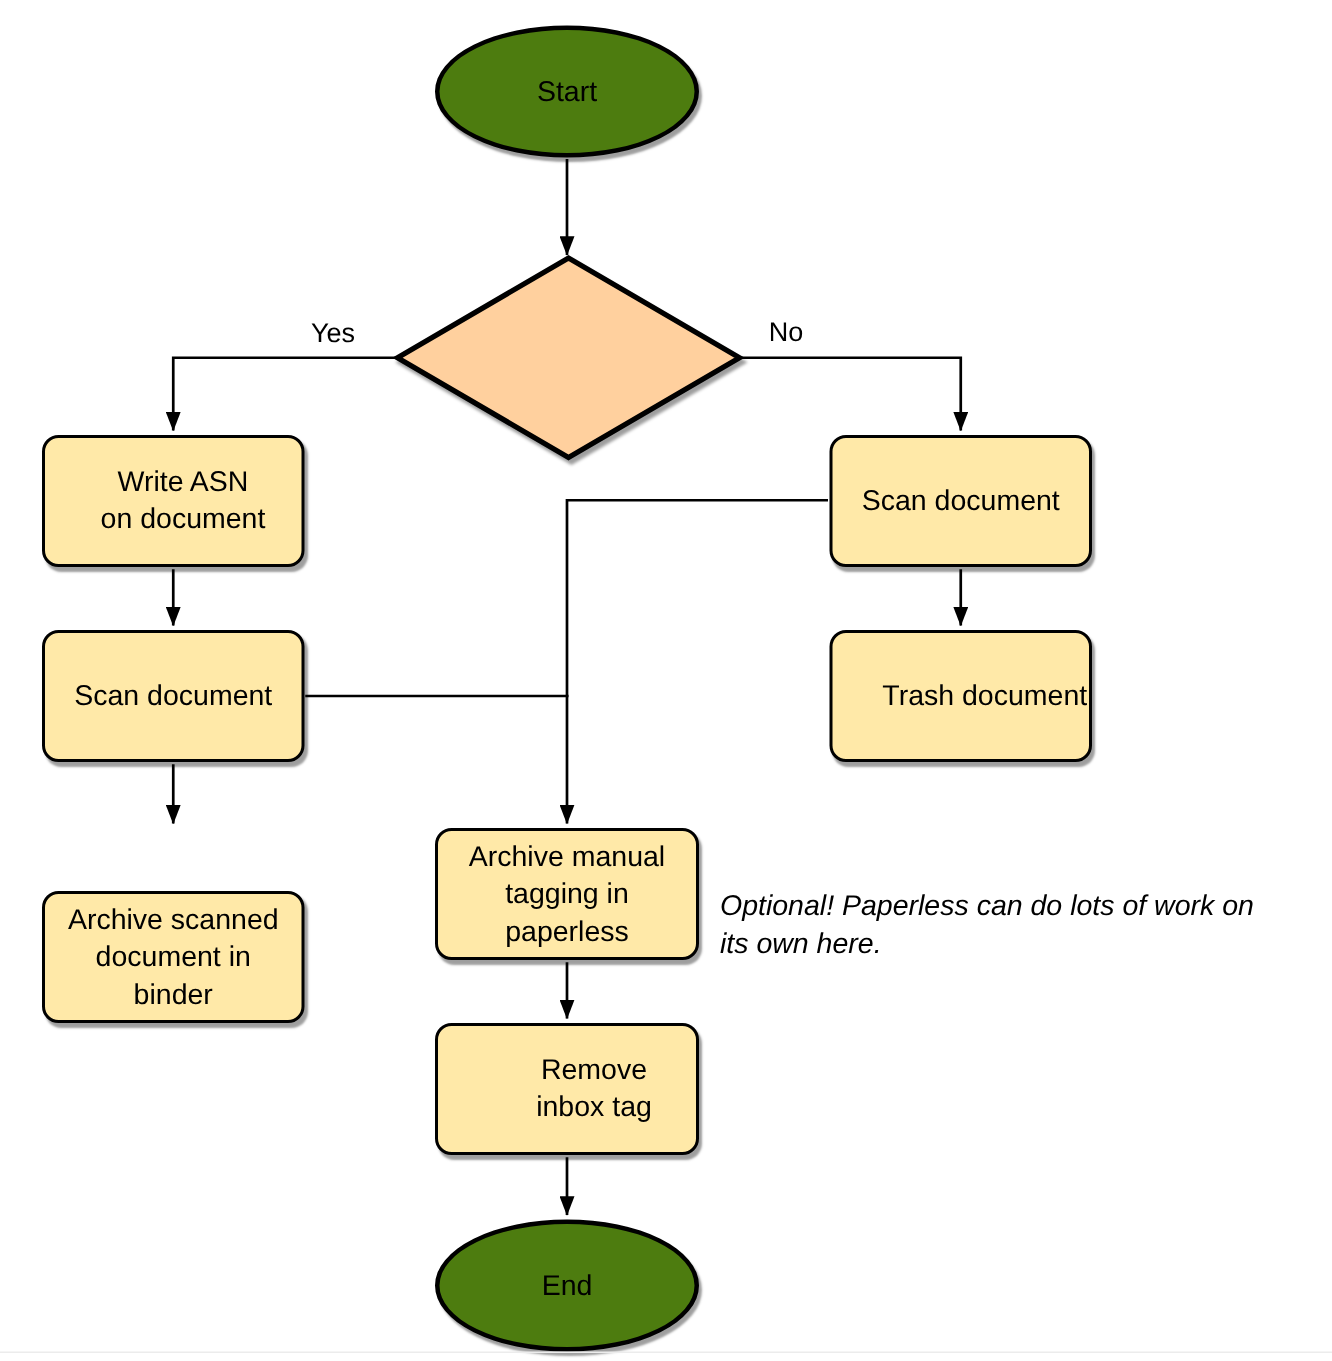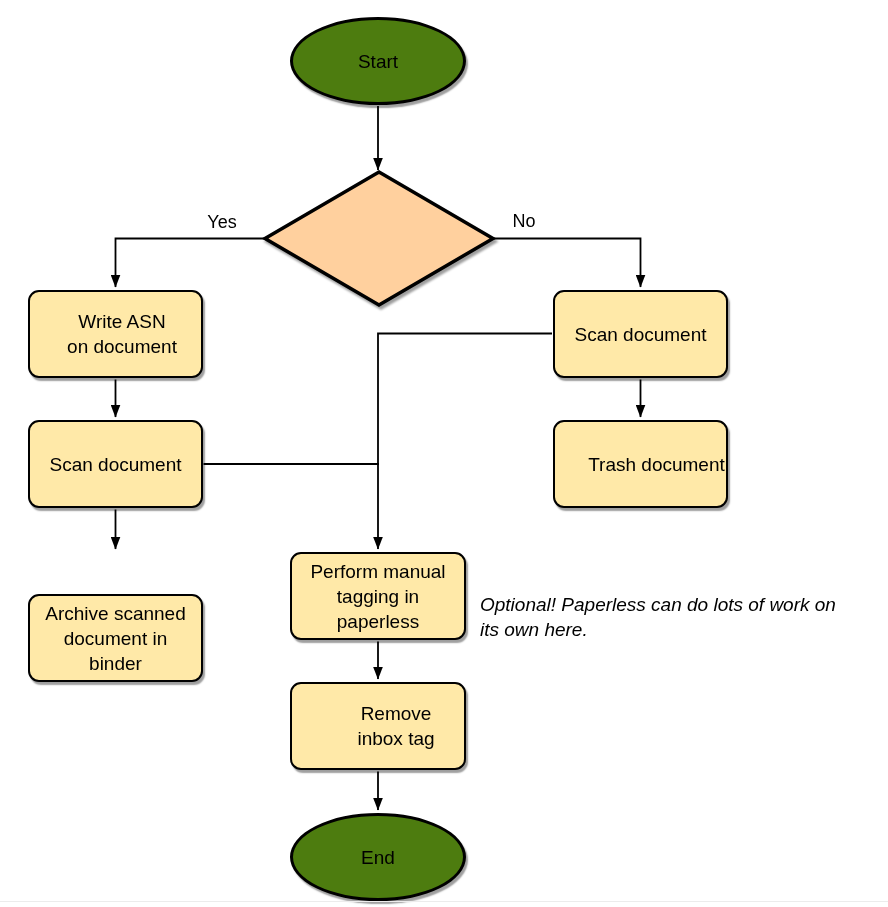--- a/index.html
+++ b/index.html
@@ -136,21 +136,21 @@
   <div class="node process" style="left:28px; top:420px;">Scan document</div>
 
   <div class="node process" style="left:28px; top:580px;margin-top:14px;">Archive scanned
 document in
 binder</div>
 
   <div class="node process" style="left:553px; top:290px;">Scan document</div>
 
   <div class="node process" style="left:553px; top:420px;padding-left:32px;">Trash document</div>
 
-  <div class="node process" style="left:290px; top:552px; width:176px;">Perform manual
+  <div class="node process" style="left:290px; top:552px; width:176px;">Archive manual
 tagging in
 paperless</div>
 
   <div class="node process" style="left:290px; top:682px; width:176px;padding-left:36px;">Remove
 inbox tag</div>
 
   <div class="node terminator" style="left:290px; top:813px;">End</div>
 
   <div class="edge-label" style="left:200px; top:212px; width:44px;">Yes</div>
 

